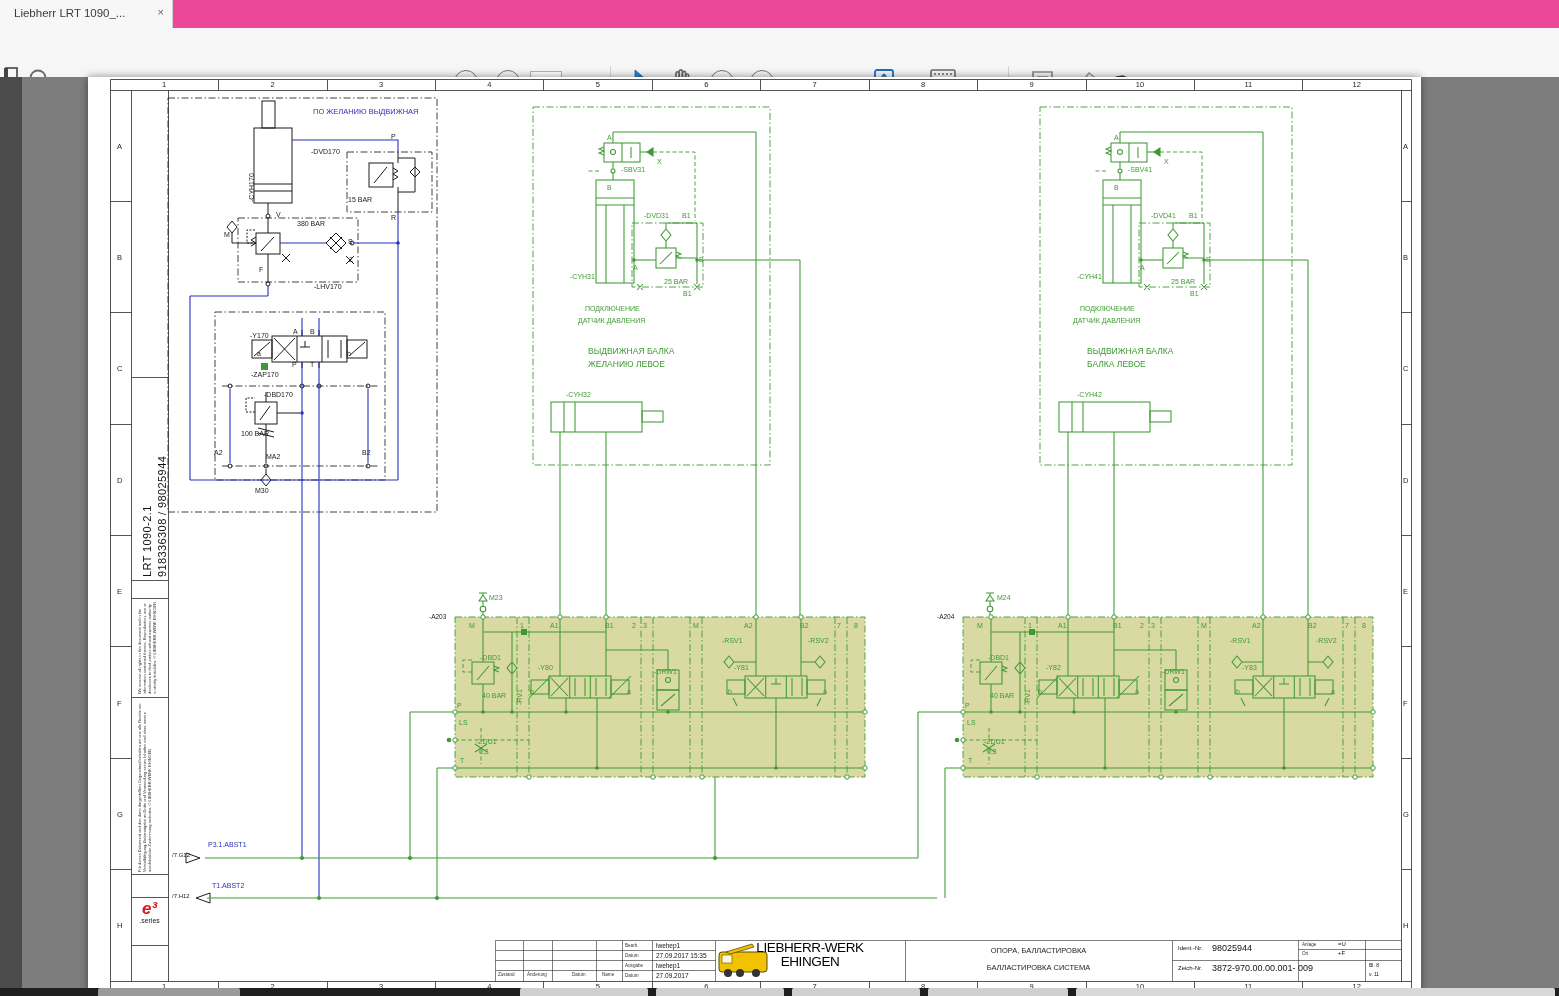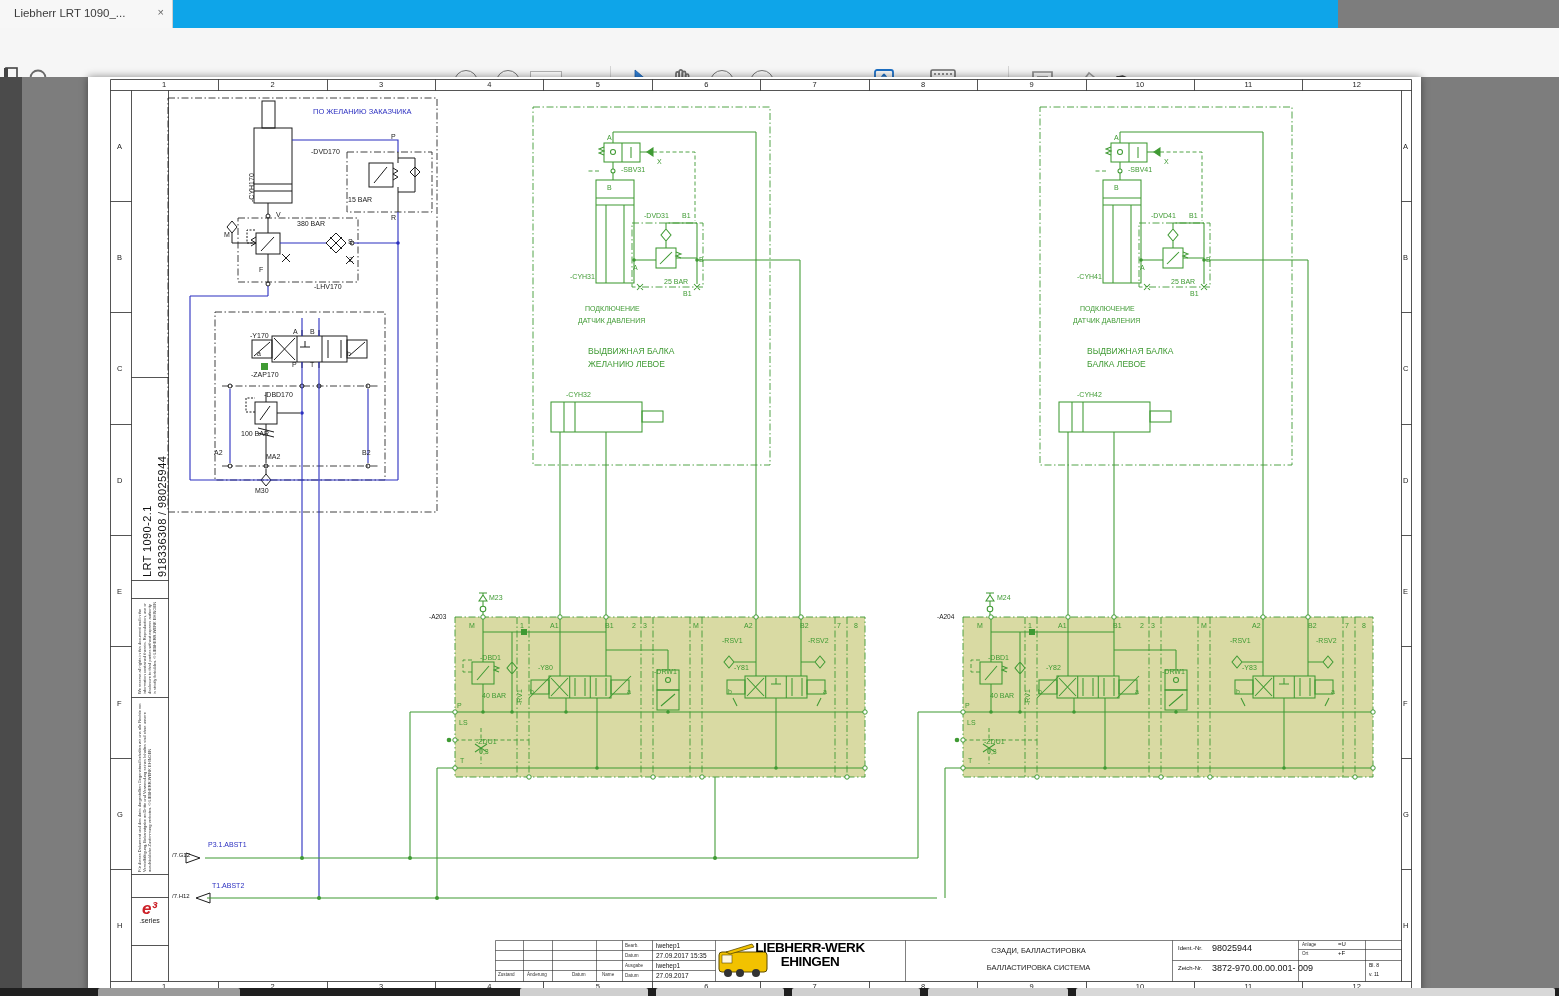--- a/index.html
+++ b/index.html
@@ -1,19 +1,19 @@
 <!DOCTYPE html>
 <html><head>
 <meta charset="utf-8">
 <style>
   html,body{margin:0;padding:0;background:#7d7d7d;font-family:"Liberation Sans",sans-serif;}
   #app{position:relative;width:1559px;height:996px;overflow:hidden;background:#7d7d7d;}
   .abs{position:absolute;}
   
-  #tabbar{left:0;top:0;width:1338px;height:28px;background:#0ea5e9;border-bottom:1px solid #d2d2d2;}
+  #tabbar{left:0;top:0;width:1559px;height:28px;background:#ec4899;border-bottom:1px solid #d2d2d2;}
   #doctab{left:0;top:0;width:172px;height:28px;background:#f7f7f7;border-right:1px solid #cfcfcf;}
   #doctab .ttl{position:absolute;left:14px;top:7px;font-size:11.5px;color:#3c3c3c;white-space:nowrap;}
   #doctab .cls{position:absolute;right:8px;top:6px;font-size:11px;color:#666;cursor:pointer;}
   #toolbar{left:0;top:28px;width:1559px;height:49px;background:#f6f6f6;border-bottom:1px solid #cccccc;}
   .tbtn{position:absolute;color:#6b6b6b;}
   .circ{width:22px;height:22px;border:1.6px solid #757575;border-radius:50%;text-align:center;line-height:20px;font-size:13px;color:#757575;}
   #pagebox{left:530px;top:43px;width:30px;height:19px;background:#fff;border:1px solid #b5b5b5;text-align:center;font-size:11px;color:#222;line-height:19px;}
   #pagetotal{left:568px;top:47px;font-size:11px;color:#444;}
   .vsep{width:1px;height:30px;background:#d4d4d4;}
   #zoomval{left:792px;top:47px;font-size:11px;color:#333;}
@@ -35,21 +35,21 @@
   .legal{font-size:4px;color:#333;line-height:1.25;}
   #legalde{left:137px;top:872px;width:172px;}
   #legalen{left:137px;top:694px;width:93px;}
   #e3logo{left:133px;top:900px;width:33px;height:42px;text-align:center;}
   #e3logo .e3{font-size:17px;font-weight:bold;font-style:italic;color:#cc2027;line-height:1;}
   #e3logo .ser{font-size:7px;color:#222;line-height:1;}
   
   .tb{position:absolute;color:#111;white-space:nowrap;}
   .tb.sm{font-size:4.6px;color:#333;}
   .t65{font-size:6.5px;} .t9{font-size:9px;} .t6{font-size:6px;} .t5{font-size:5px;}
-  #company{left:717px;top:941px;width:186px;text-align:center;font-weight:bold;font-size:13.5px;line-height:1.05;letter-spacing:-.4px;color:#000;}
+  #company{left:717px;top:941px;width:186px;text-align:center;font-weight:normal;font-size:13.5px;line-height:1.05;letter-spacing:-.4px;color:#000;}
   #prjtitle1{left:905px;top:946px;width:267px;text-align:center;font-size:7.5px;color:#222;}
   #prjtitle2{left:905px;top:963px;width:267px;text-align:center;font-size:7.5px;color:#222;}
   
   #botbar{left:0;top:988px;width:1559px;height:8px;background:#1f1f1f;}
   .btab{position:absolute;top:988px;height:8px;background:#cfcfcf;border-radius:2px 2px 0 0;}
 </style>
 </head>
 <body>
 
 <div id="app">
@@ -401,21 +401,21 @@
       <span class="rlet" style="left: 1403px; top: 591.188px;">E</span>
       <span class="rlet" style="left: 117px; top: 702.562px;">F</span>
       <span class="rlet" style="left: 1403px; top: 702.562px;">F</span>
       <span class="rlet" style="left: 117px; top: 813.938px;">G</span>
       <span class="rlet" style="left: 1403px; top: 813.938px;">G</span>
       <span class="rlet" style="left: 117px; top: 925.312px;">H</span>
       <span class="rlet" style="left: 1403px; top: 925.312px;">H</span>
     </div>
 
   <div class="abs" id="schematic-labels">
-      <span class="lbl b" style="left: 313px; top: 108px; font-size: 7.5px;">ПО ЖЕЛАНИЮ ЗАКАЗЧИКА</span>
+      <span class="lbl b" style="left: 313px; top: 108px; font-size: 7.5px;">ПО ЖЕЛАНИЮ ВЫДВИЖНАЯ</span>
       <span class="lbl" style="left: 248px; top: 202px; transform: rotate(-90deg);">-CYH170</span>
       <span class="lbl" style="left: 311px; top: 148px;">-DVD170</span>
       <span class="lbl" style="left: 391px; top: 133px;">P</span>
       <span class="lbl" style="left: 391px; top: 214px;">R</span>
       <span class="lbl" style="left: 348px; top: 196px;">15 BAR</span>
       <span class="lbl" style="left: 276px; top: 211px;">V</span>
       <span class="lbl" style="left: 224px; top: 231px;">M</span>
       <span class="lbl" style="left: 297px; top: 220px;">380 BAR</span>
       <span class="lbl" style="left: 348px; top: 238px;">S</span>
       <span class="lbl" style="left: 349px; top: 256px;">Z</span>
@@ -562,21 +562,21 @@
       <path d="M8 10 L34 2 L36 5 L12 12 Z" fill="#f2c200" stroke="#5a4a00" stroke-width="0.8"></path>
       <circle cx="10" cy="31" r="4" fill="#333"></circle>
         <circle cx="22" cy="31" r="4" fill="#333"></circle>
         <circle cx="38" cy="31" r="4" fill="#333"></circle>
       <rect x="4" y="13" width="10" height="8" fill="#fff8e0" stroke="#5a4a00" stroke-width="0.6"></rect>
     </svg>
     <div class="abs" id="company">
       <div>LIEBHERR-WERK</div>
       <div>EHINGEN</div>
     </div>
-    <div class="abs" id="prjtitle1">СЗАДИ, БАЛЛАСТИРОВКА</div>
+    <div class="abs" id="prjtitle1">ОПОРА, БАЛЛАСТИРОВКА</div>
     <div class="abs" id="prjtitle2">БАЛЛАСТИРОВКА СИСТЕМА</div>
     <span class="tb t6" style="left:1178px;top:945px">Ident.-Nr.</span>
     <span class="tb t9" style="left:1212px;top:943px">98025944</span>
     <span class="tb t6" style="left:1178px;top:965px">Zeich-Nr.</span>
     <span class="tb t9" style="left:1212px;top:963px">3872-970.00.00.001- 009</span>
     <span class="tb sm" style="left:1302px;top:942px">Anlage</span>
     <span class="tb t6" style="left:1338px;top:941px">=U</span>
     <span class="tb sm" style="left:1302px;top:951px">Ort</span>
     <span class="tb t6" style="left:1338px;top:950px">+F</span>
     <span class="tb t5" style="left:1369px;top:962px">Bl.  8</span>

